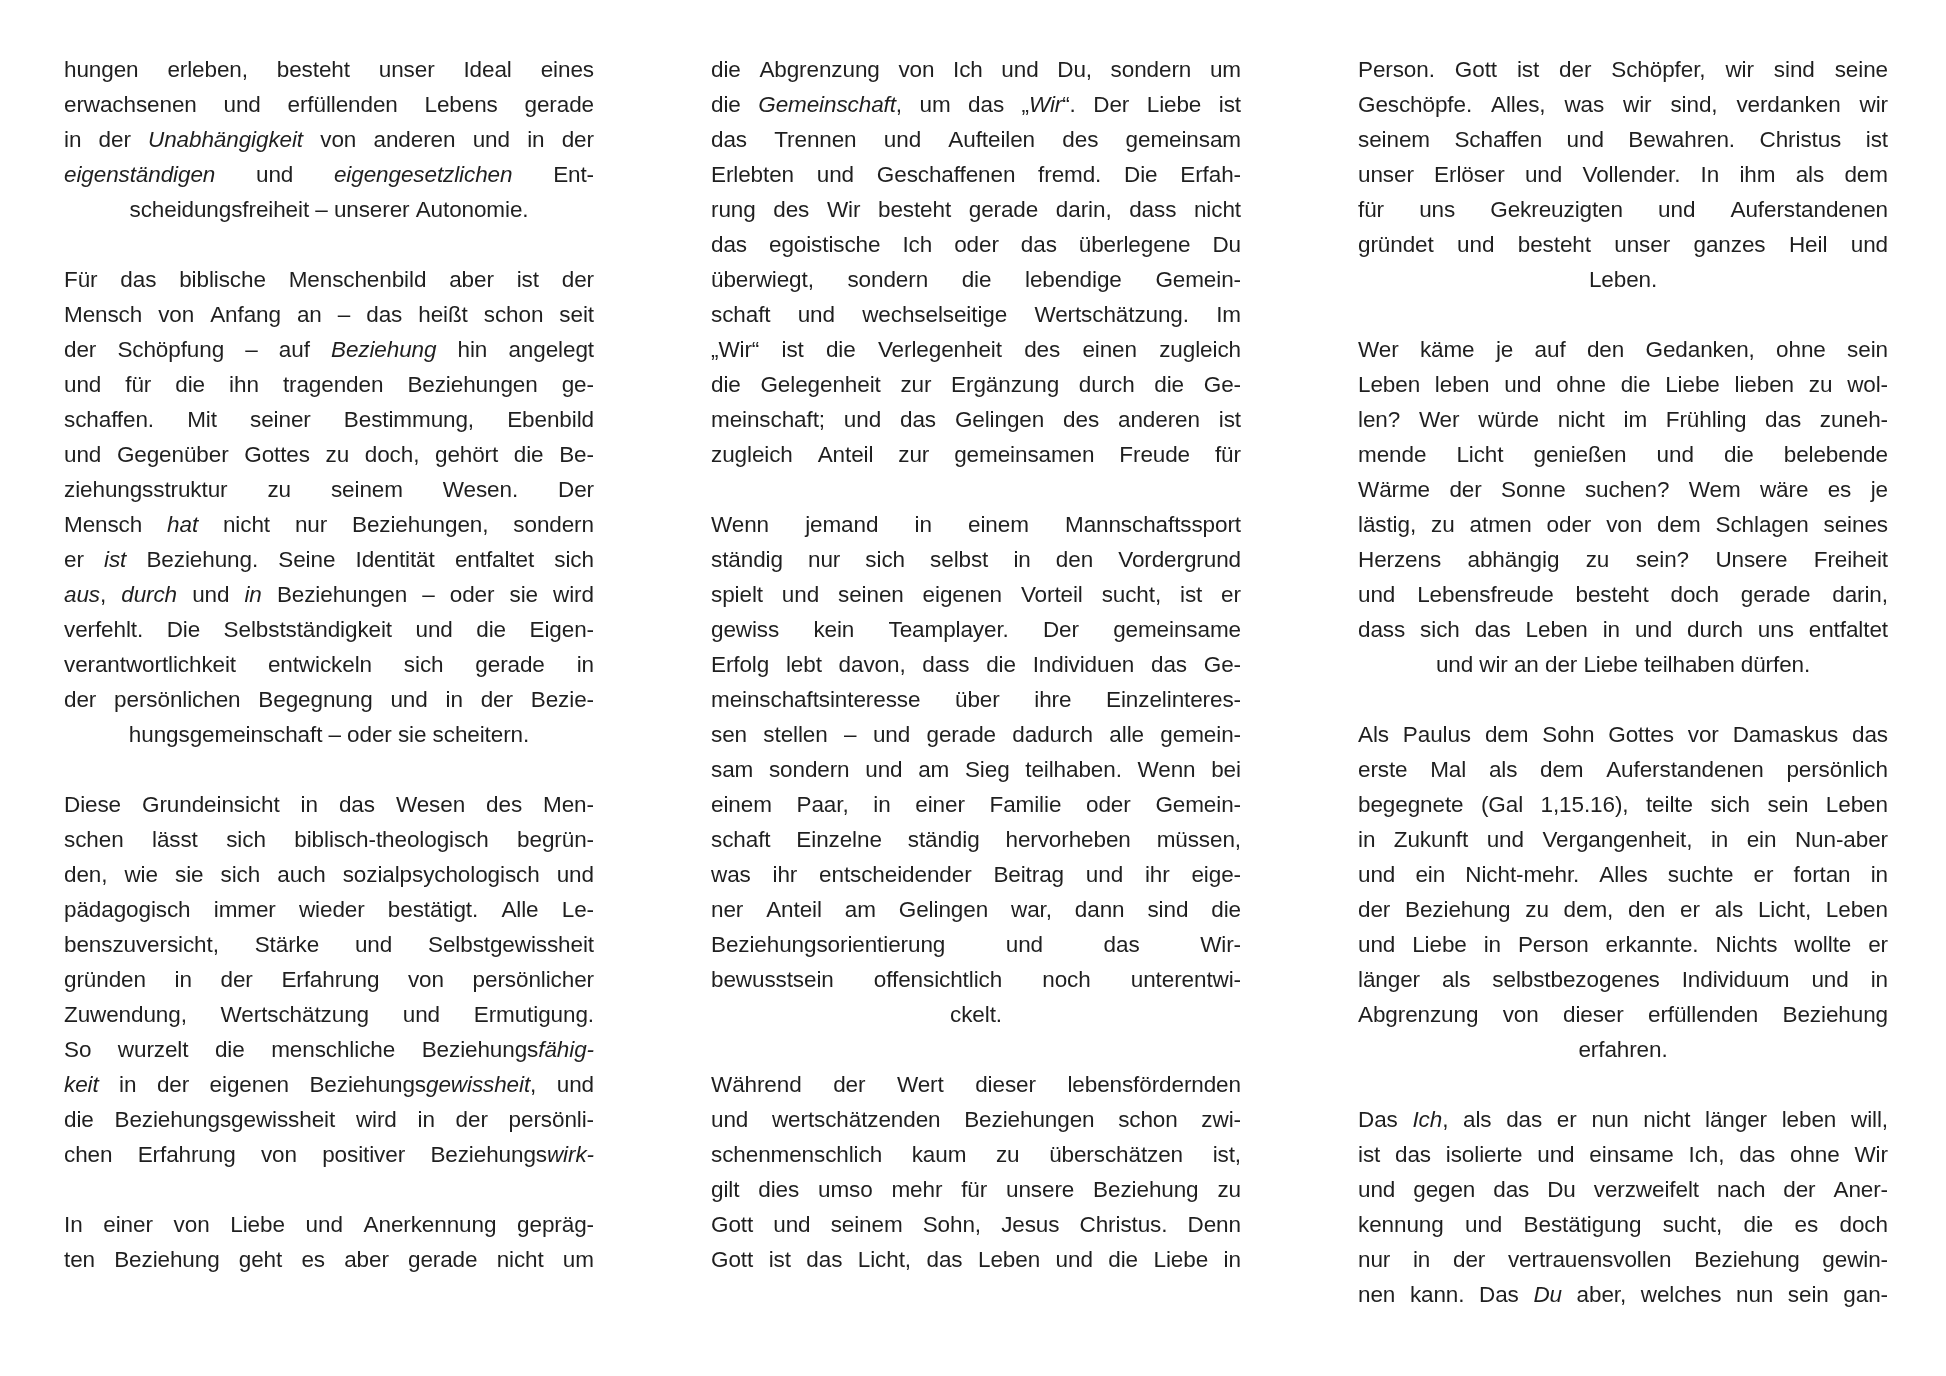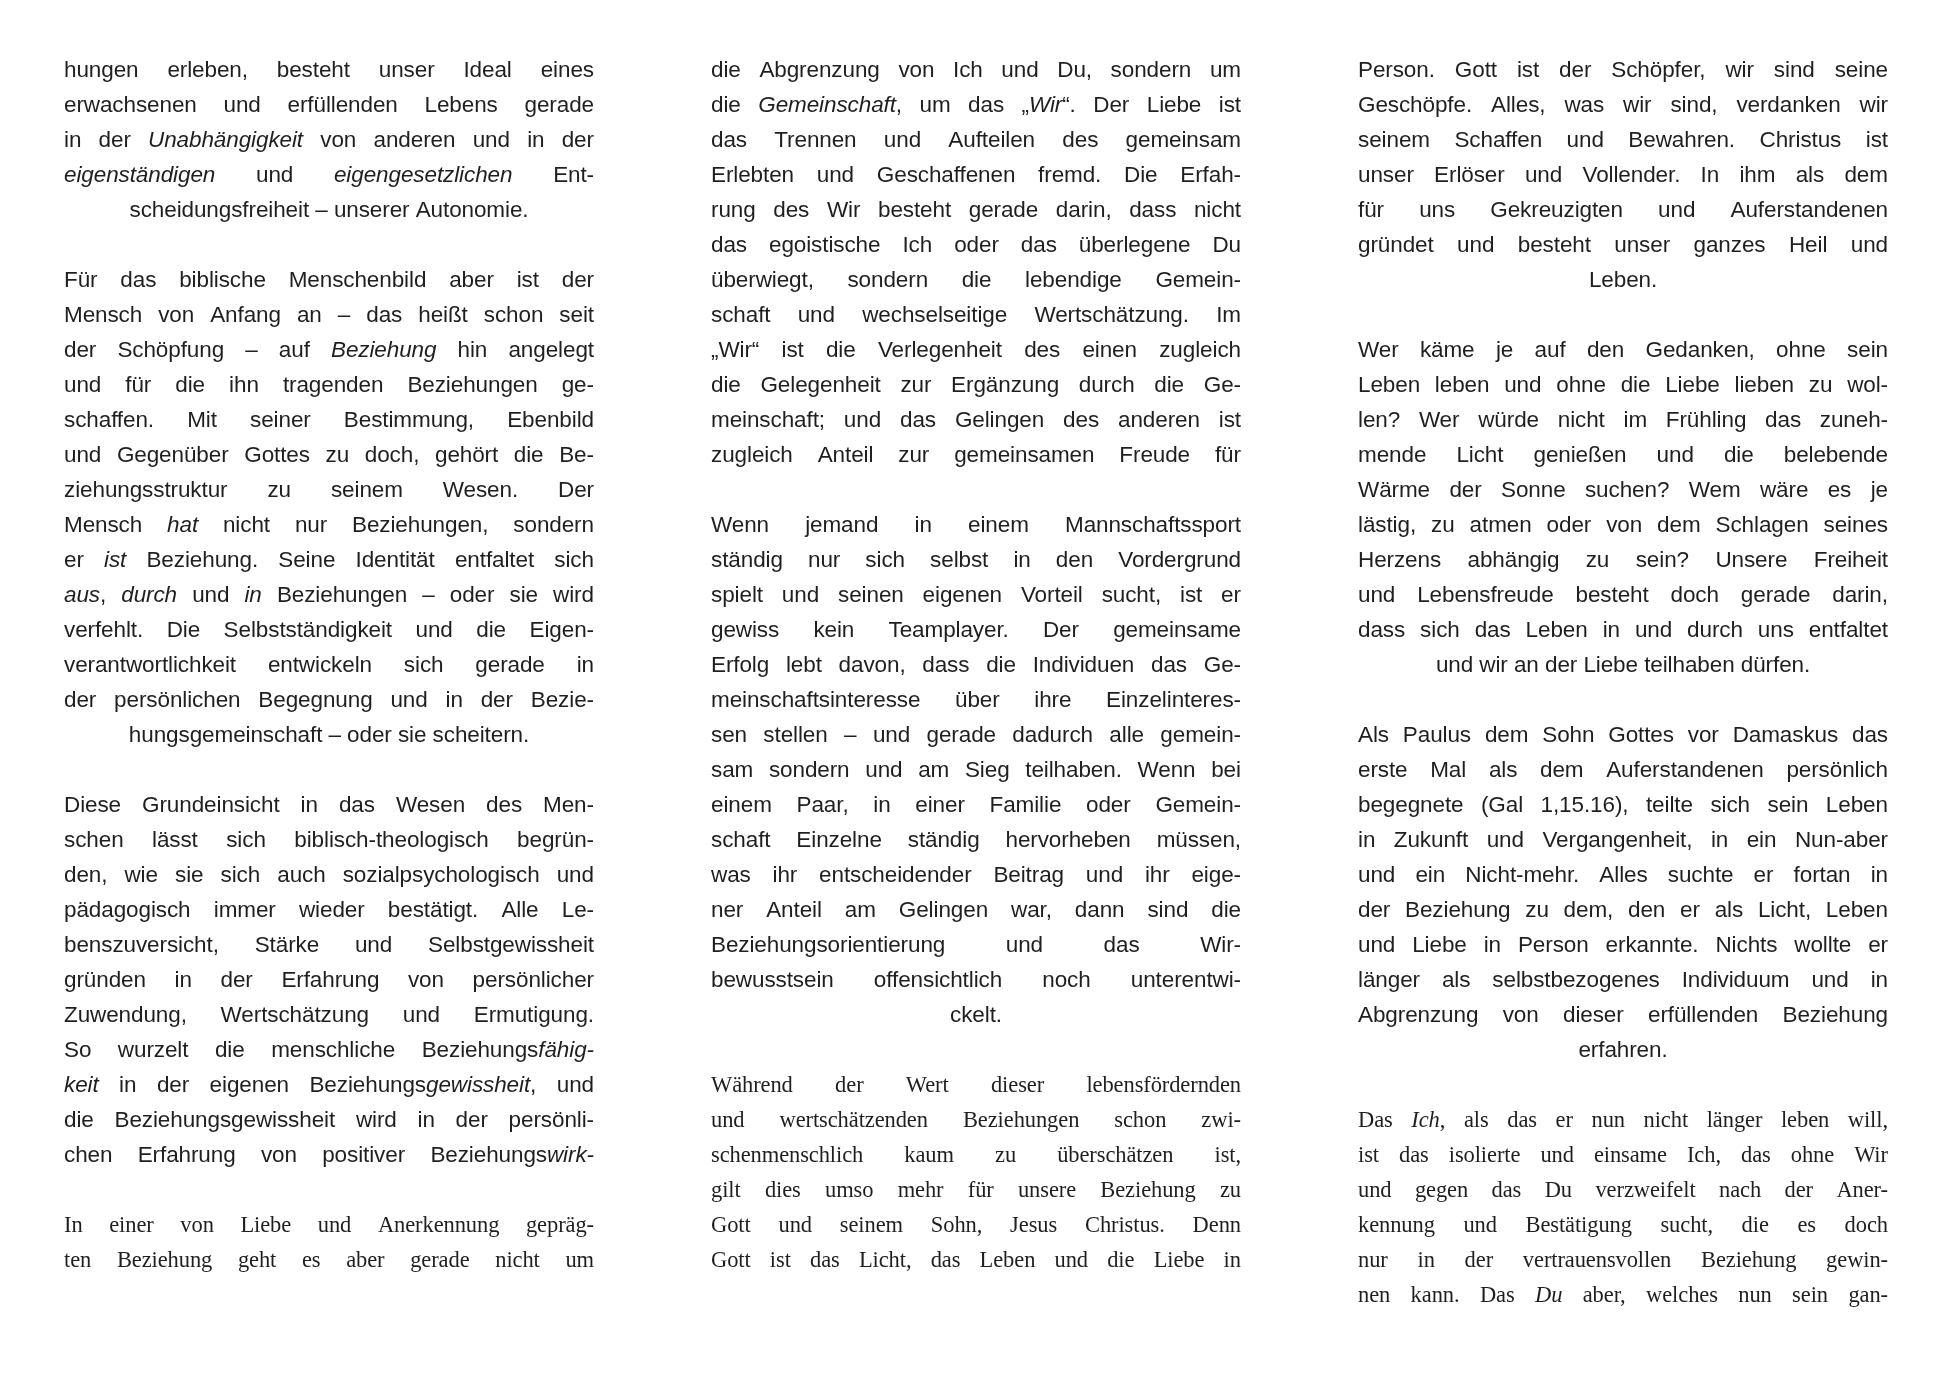--- a/index.html
+++ b/index.html
@@ -22,21 +22,21 @@
     column-gap: 117px;
   }
   .column {
     flex: 0 0 530px;
     width: 530px;
     font-size: 22.5px;
     line-height: 35px;
     letter-spacing: -0.1px;
   }
   .paragraph { margin-bottom: 35px; }
-  .paragraph:last-child { margin-bottom: 12px; font-family: Liberation Serif, serif; }
+  .paragraph:last-child { margin-bottom: 12px; }
   .line {
     display: flex;
     justify-content: space-between;
     column-gap: 6px;
     height: 35px;
     white-space: nowrap;
   }
   .line.unjust {
     justify-content: center;
     column-gap: 6.2px;

